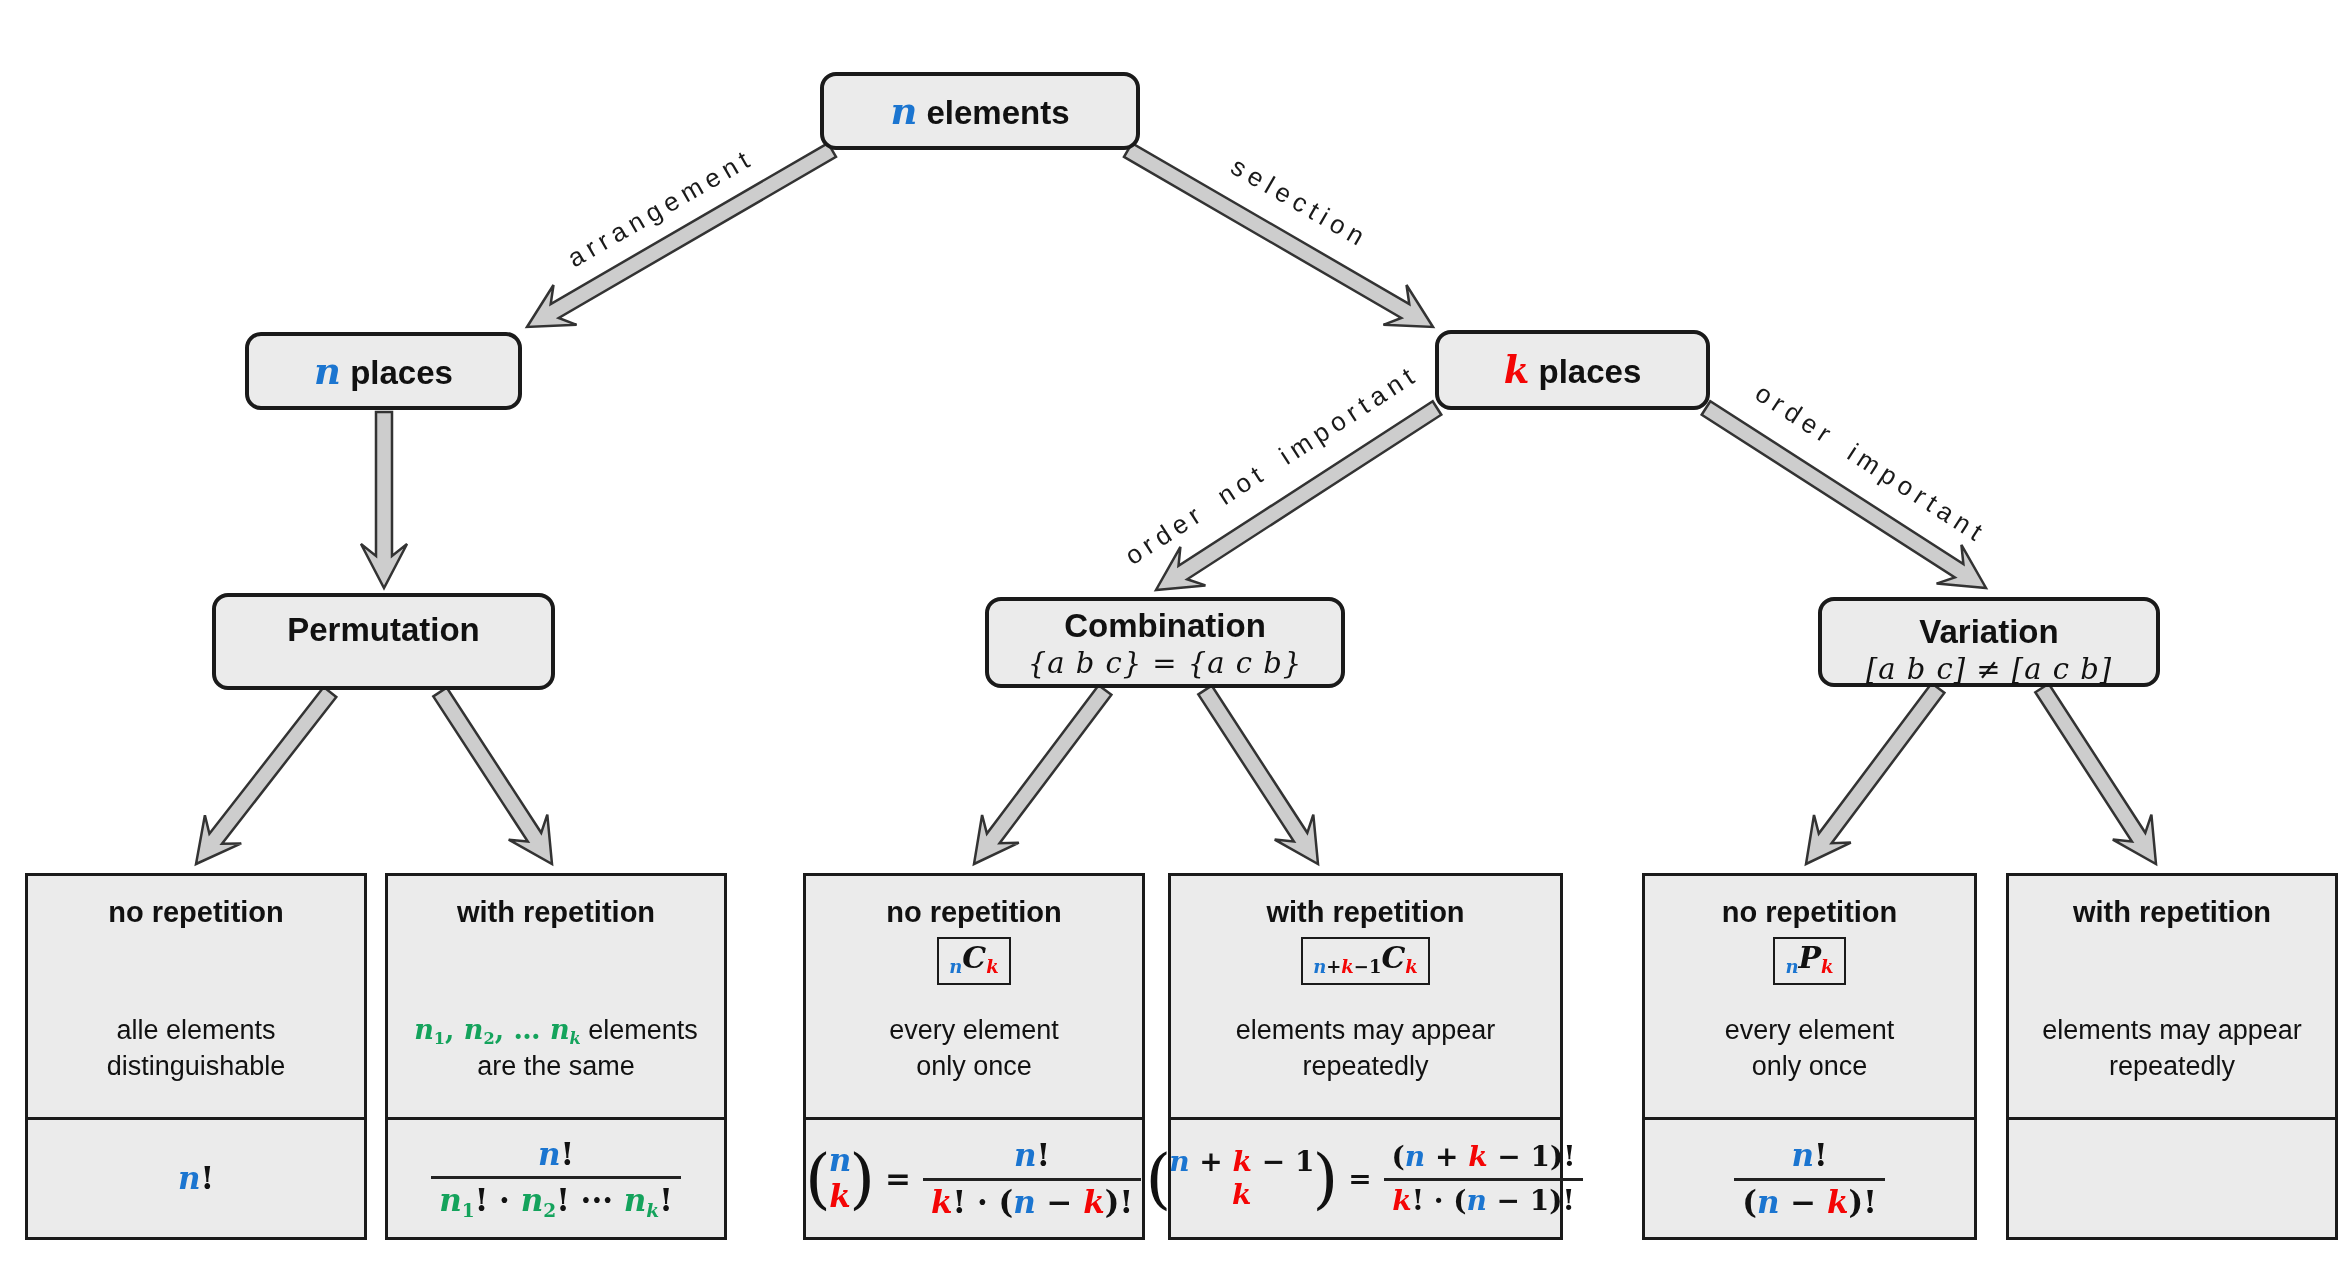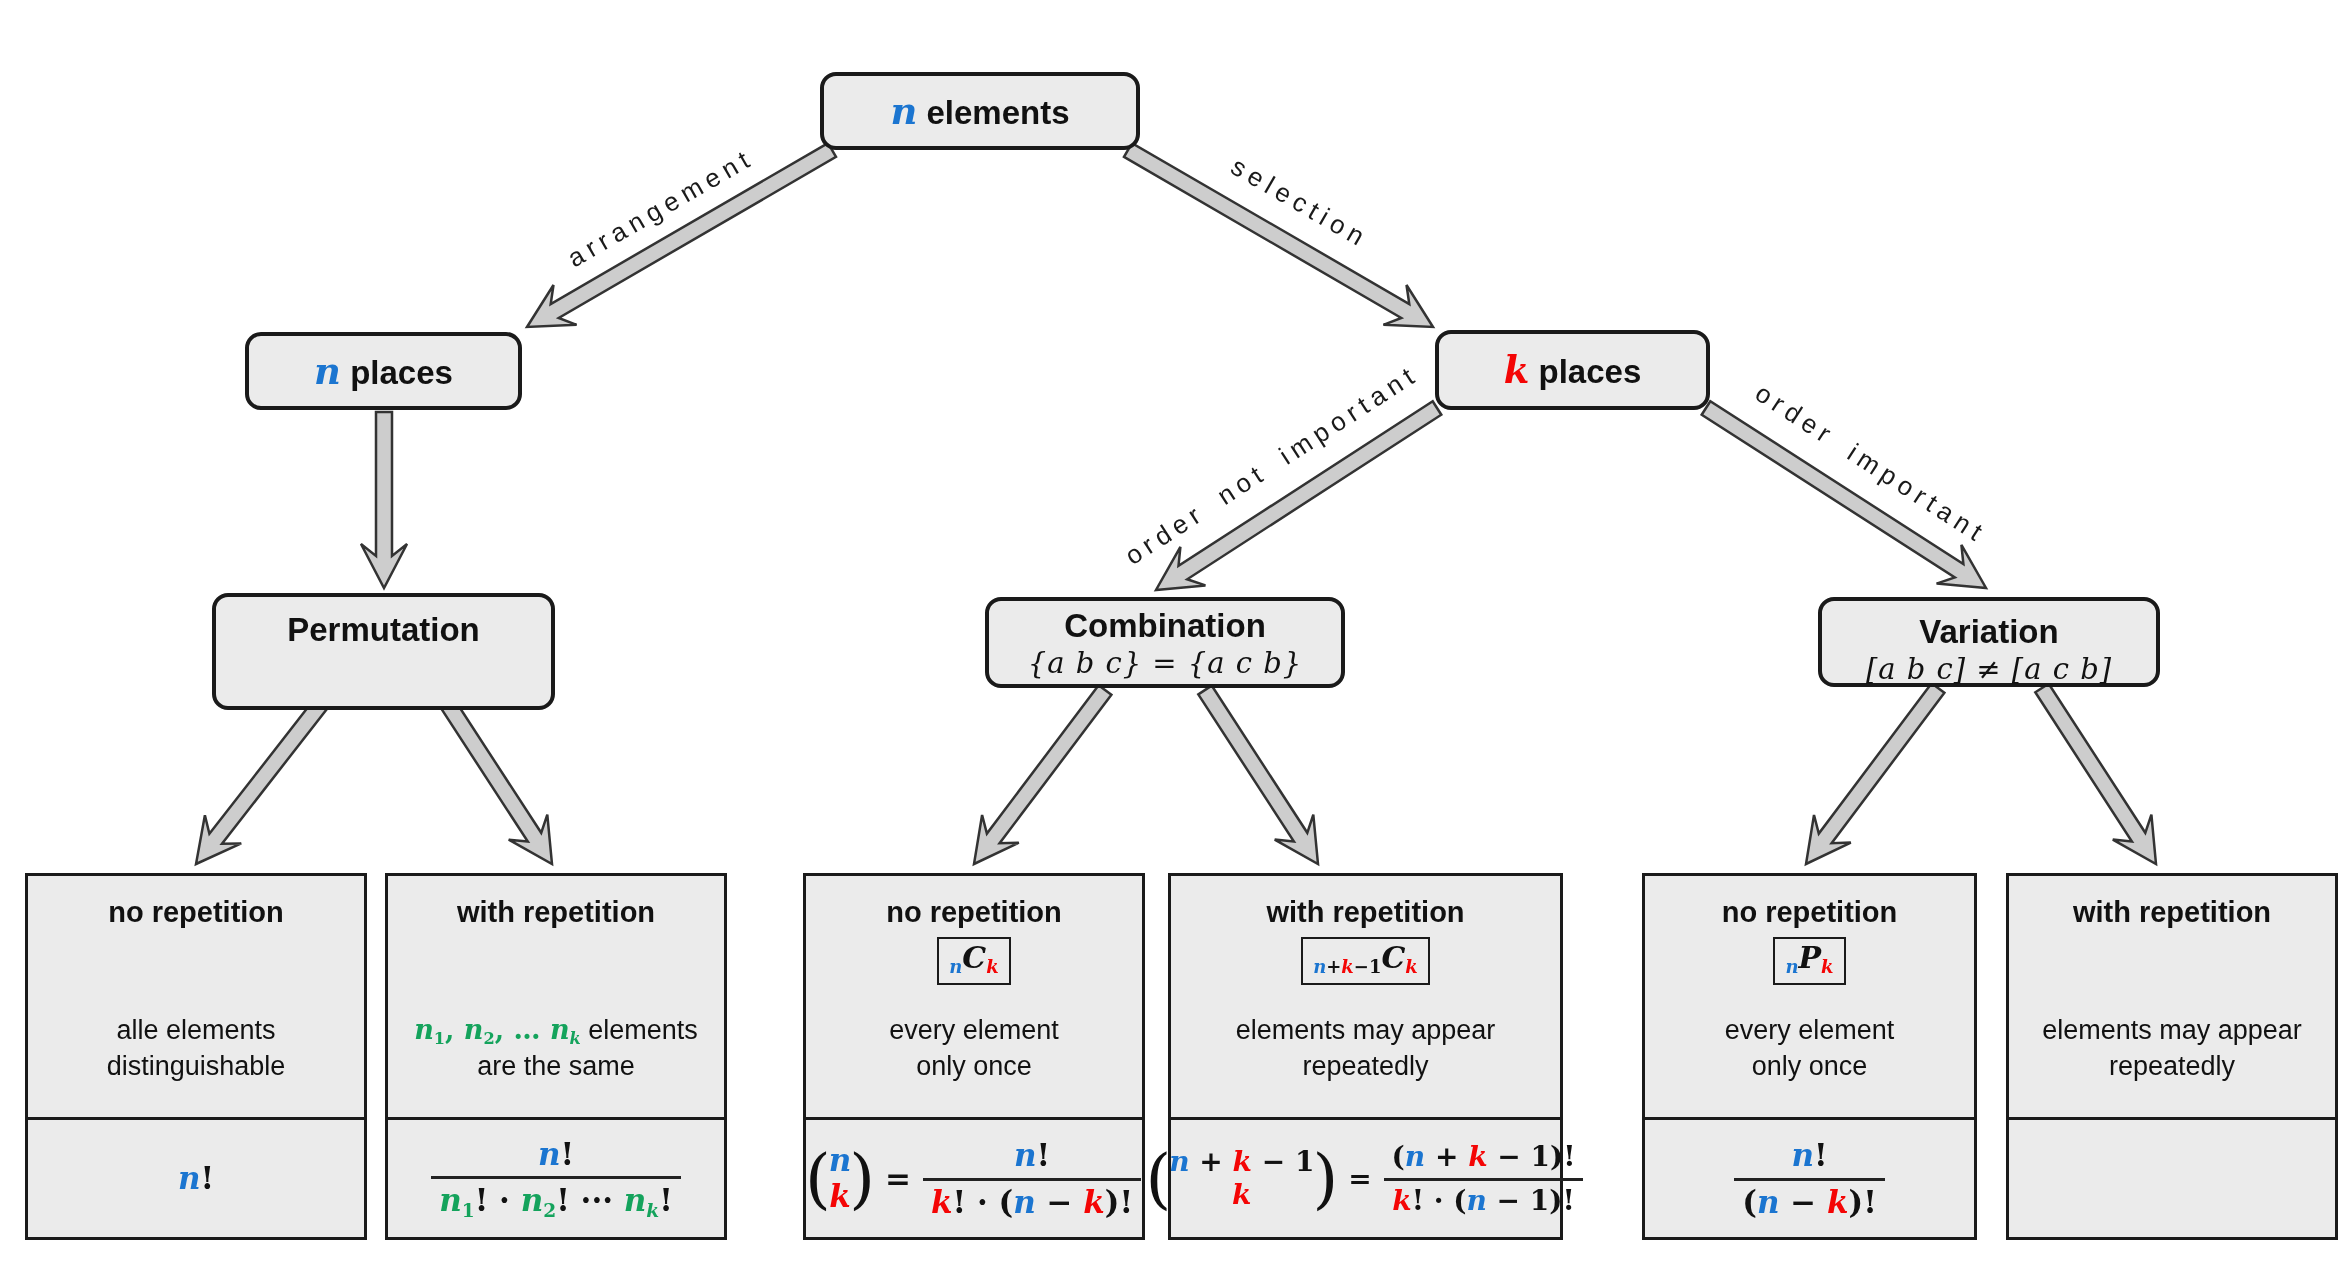--- a/index.html
+++ b/index.html
@@ -9,21 +9,21 @@
 
   
   .node{position:absolute;box-sizing:border-box;background:var(--boxfill);
         border:4px solid var(--boxline);border-radius:16px;
         display:flex;flex-direction:column;align-items:center;justify-content:center;
         font-weight:bold;font-size:33px;}
   .node .s-v{font-size:1.12em;}
   .node-root{left:820px;top:72px;width:320px;height:78px;}
   .node-nplaces{left:245px;top:332px;width:277px;height:78px;}
   .node-kplaces{left:1435px;top:330px;width:275px;height:80px;align-items:center;}
-  .node-permutation{left:212px;top:593px;width:343px;height:117px;justify-content:flex-start;padding-top:14px;}
+  .node-permutation{left:212px;top:593px;width:343px;height:97px;justify-content:flex-start;padding-top:14px;}
   .node-combination{left:985px;top:597px;width:360px;height:91px;justify-content:flex-start;padding-top:6px;}
   .node-variation{left:1818px;top:597px;width:342px;height:90px;justify-content:flex-start;padding-top:12px;}
   .node-subtitle{font-family:"DejaVu Serif",serif;font-style:italic;font-weight:normal;
                  font-size:29px;line-height:36px;letter-spacing:1px;}
 
   
   .edge-label{position:absolute;font-size:26px;letter-spacing:.22em;word-spacing:.3em;
               color:#1a1a1a;white-space:nowrap;}
   .el-arrangement{left:661px;top:208px;transform:translate(-50%,-50%) rotate(-30deg);}
   .el-selection{left:1300px;top:203px;transform:translate(-50%,-50%) rotate(30deg);}

